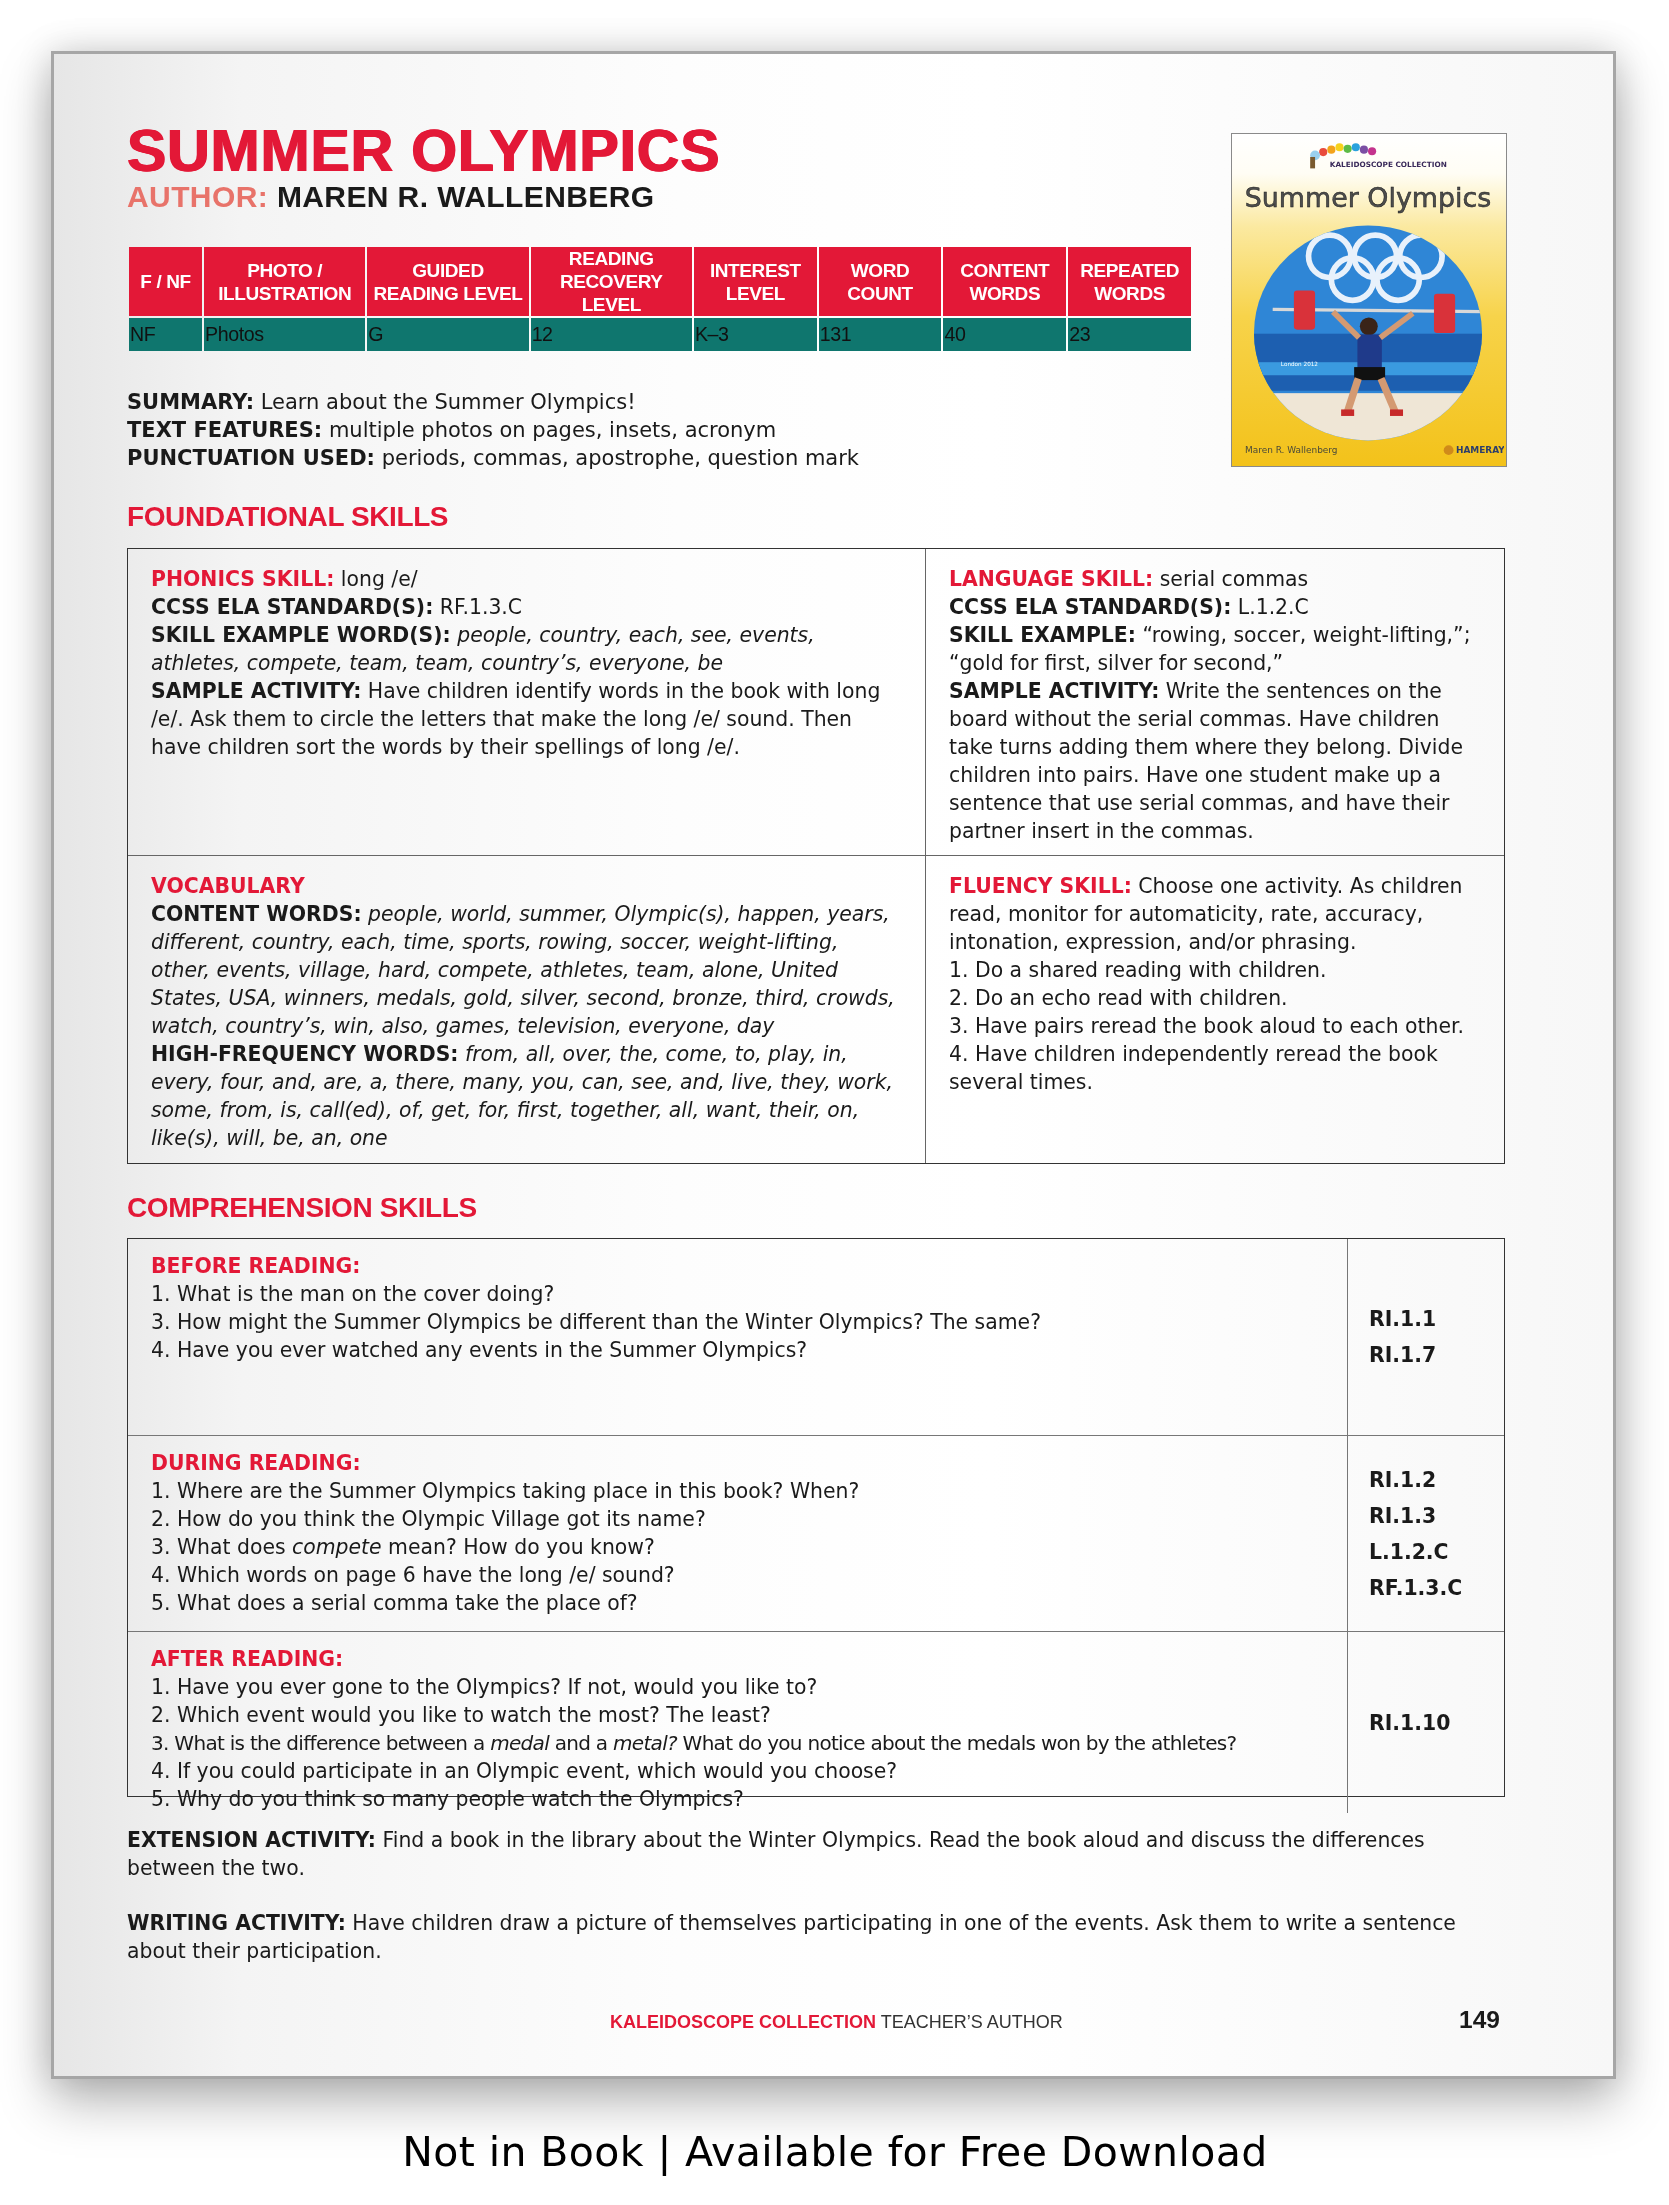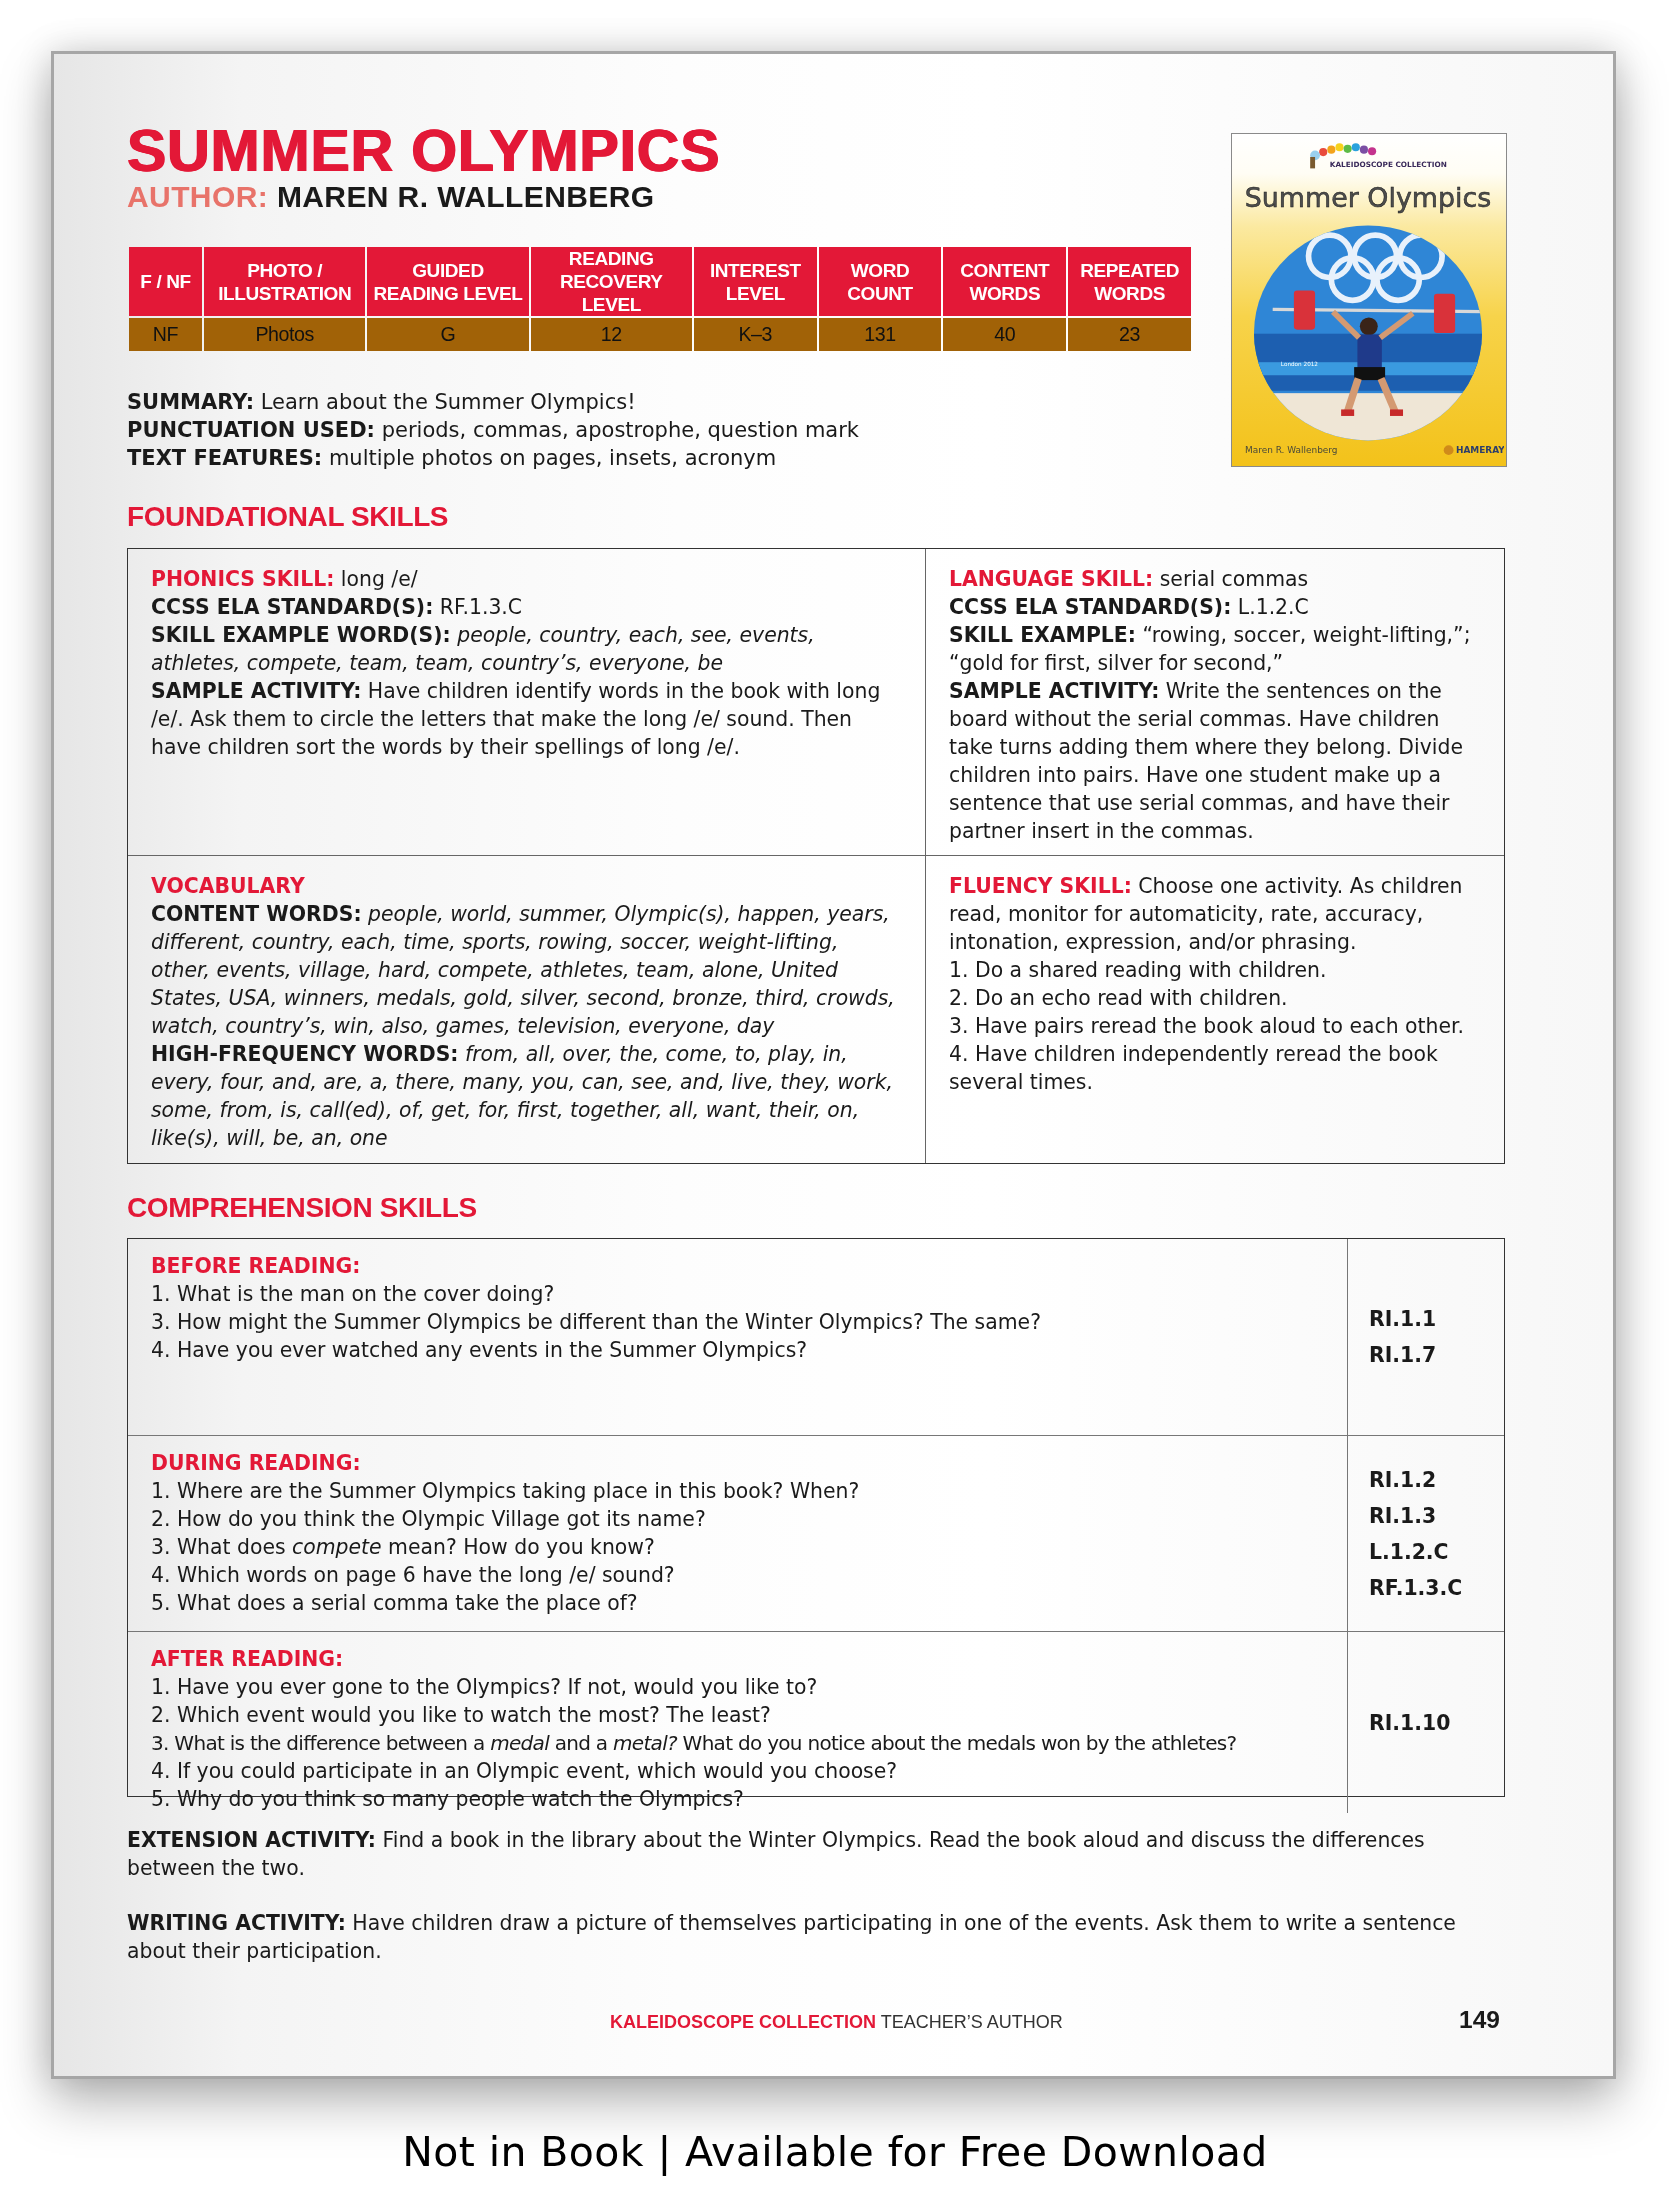--- a/index.html
+++ b/index.html
@@ -34,21 +34,21 @@
   .stats {
     left: 127px; top: 245px; width: 1066px; border-collapse: separate; border-spacing: 2.4px;
     font-family: "Liberation Sans", sans-serif;
   }
   .stats th {
     background: #e31837; color: #fff; font-weight: bold; font-size: 19px; line-height: 23px;
     height: 67px; padding: 0 4.9px; text-align: center; text-transform: uppercase;
     transform-origin: center; letter-spacing: -0.4px;
   }
   .stats td {
-    background: #a16207; color: #111; font-size: 19.6px; height: 31px; text-align: center;
+    background: #0f766e; color: #111; font-size: 19.6px; height: 31px; 
     letter-spacing: -0.4px;
   }
 
   .summary {
     left: 127px; top: 388px; width: 1060px; font-size: 21px; line-height: 28px;
     font-family: "DejaVu Sans", sans-serif;
   }
   .summary b { font-weight: bold; }
 
   .cover {
@@ -140,22 +140,22 @@
     <td>K–3</td>
     <td>131</td>
     <td>40</td>
     <td>23</td>
   </tr>
 </tbody>
   </table>
 
 <div class="abs summary">
   <div><b>SUMMARY:</b><span> Learn about the Summer Olympics!</span></div>
+  <div><b>TEXT FEATURES:</b><span> multiple photos on pages, insets, acronym</span></div>
   <div><b>PUNCTUATION USED:</b><span> periods, commas, apostrophe, question mark</span></div>
-  <div><b>TEXT FEATURES:</b><span> multiple photos on pages, insets, acronym</span></div>
 </div>
 
 <div class="abs cover">
   <svg width="272" height="331" viewBox="0 0 334 406">
     <defs>
       <radialGradient id="photoMask" cx="50%" cy="50%" r="50%">
         <stop offset="82%" stop-color="#2f86d6"></stop>
         <stop offset="100%" stop-color="#f6d04a" stop-opacity="0"></stop>
       </radialGradient>
       <clipPath id="circ">

